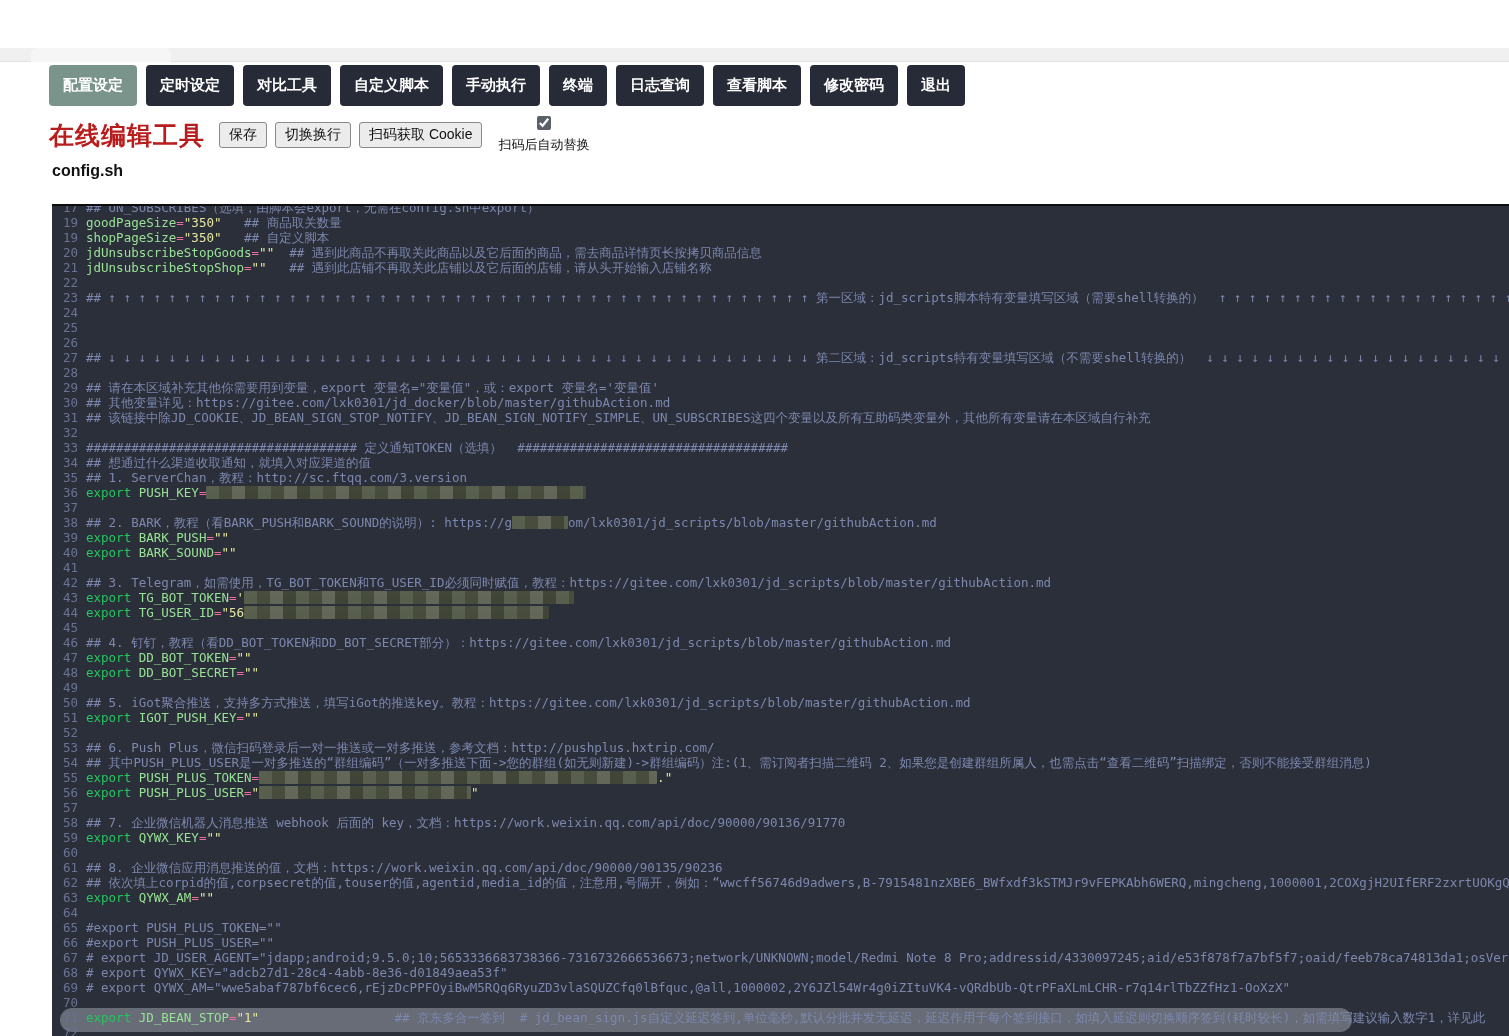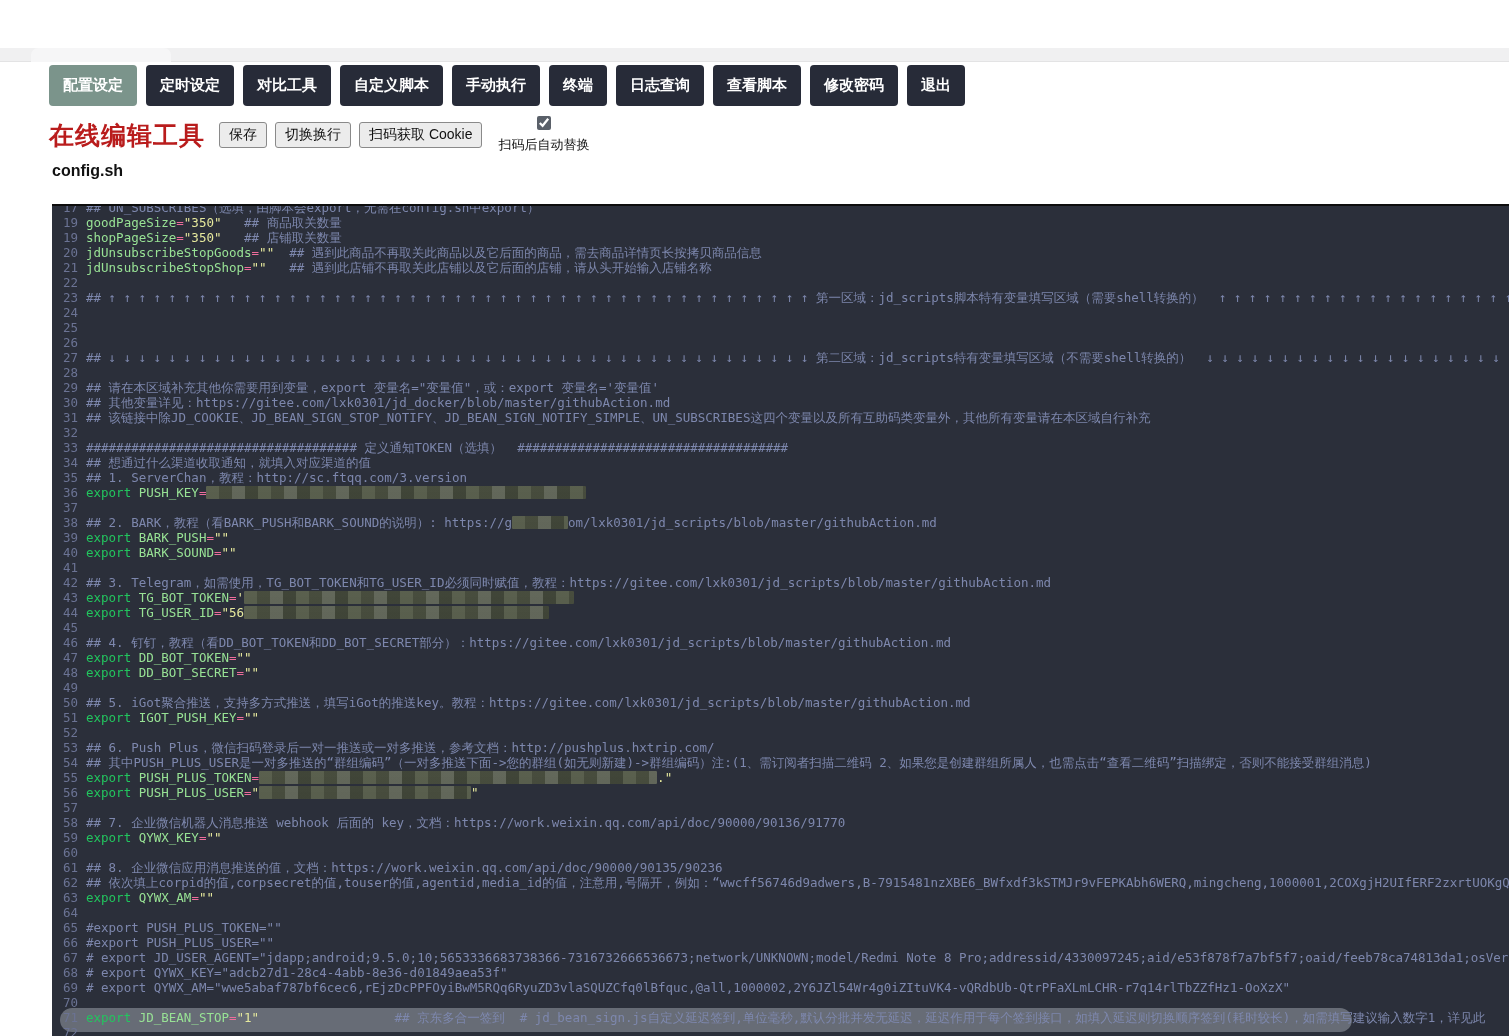--- a/index.html
+++ b/index.html
@@ -88,21 +88,21 @@
   </span>
 </div>
 
 <div class="file-name">config.sh</div>
 
 <div class="editor">
   <div class="hscroll-thumb"></div>
   <div class="code-lines" id="code-lines">
       <div class="code-line"><span class="gutter">17</span><span class="code"><span class="cm">## UN_SUBSCRIBES（选填，由脚本会export，无需在config.sh中export）</span></span></div>
       <div class="code-line"><span class="gutter">19</span><span class="code"><span class="vn">goodPageSize</span><span class="op">=</span><span class="st">"350"</span><span class="tx">   </span><span class="cm">## 商品取关数量</span></span></div>
-      <div class="code-line"><span class="gutter">19</span><span class="code"><span class="vn">shopPageSize</span><span class="op">=</span><span class="st">"350"</span><span class="tx">   </span><span class="cm">## 店铺取关数量</span></span></div>
+      <div class="code-line"><span class="gutter">19</span><span class="code"><span class="vn">shopPageSize</span><span class="op">=</span><span class="st">"350"</span><span class="tx">   </span><span class="cm">## 自定义脚本</span></span></div>
       <div class="code-line"><span class="gutter">20</span><span class="code"><span class="vn">jdUnsubscribeStopGoods</span><span class="op">=</span><span class="st">""</span><span class="tx">  </span><span class="cm">## 遇到此商品不再取关此商品以及它后面的商品，需去商品详情页长按拷贝商品信息</span></span></div>
       <div class="code-line"><span class="gutter">21</span><span class="code"><span class="vn">jdUnsubscribeStopShop</span><span class="op">=</span><span class="st">""</span><span class="tx">   </span><span class="cm">## 遇到此店铺不再取关此店铺以及它后面的店铺，请从头开始输入店铺名称</span></span></div>
       <div class="code-line"><span class="gutter">22</span><span class="code"></span></div>
       <div class="code-line"><span class="gutter">23</span><span class="code"><span class="cm">## ↑ ↑ ↑ ↑ ↑ ↑ ↑ ↑ ↑ ↑ ↑ ↑ ↑ ↑ ↑ ↑ ↑ ↑ ↑ ↑ ↑ ↑ ↑ ↑ ↑ ↑ ↑ ↑ ↑ ↑ ↑ ↑ ↑ ↑ ↑ ↑ ↑ ↑ ↑ ↑ ↑ ↑ ↑ ↑ ↑ ↑ ↑ 第一区域：jd_scripts脚本特有变量填写区域（需要shell转换的）  ↑ ↑ ↑ ↑ ↑ ↑ ↑ ↑ ↑ ↑ ↑ ↑ ↑ ↑ ↑ ↑ ↑ ↑ ↑ ↑ ↑ ↑ ↑ ↑ ↑ ↑ ↑ ↑ ↑ ↑ ↑ ↑ ↑ ↑ ↑ ↑ ↑ ↑ ↑ ↑ ↑ ↑ ↑ ↑ ↑</span></span></div>
       <div class="code-line"><span class="gutter">24</span><span class="code"></span></div>
       <div class="code-line"><span class="gutter">25</span><span class="code"></span></div>
       <div class="code-line"><span class="gutter">26</span><span class="code"></span></div>
       <div class="code-line"><span class="gutter">27</span><span class="code"><span class="cm">## ↓ ↓ ↓ ↓ ↓ ↓ ↓ ↓ ↓ ↓ ↓ ↓ ↓ ↓ ↓ ↓ ↓ ↓ ↓ ↓ ↓ ↓ ↓ ↓ ↓ ↓ ↓ ↓ ↓ ↓ ↓ ↓ ↓ ↓ ↓ ↓ ↓ ↓ ↓ ↓ ↓ ↓ ↓ ↓ ↓ ↓ ↓ 第二区域：jd_scripts特有变量填写区域（不需要shell转换的）  ↓ ↓ ↓ ↓ ↓ ↓ ↓ ↓ ↓ ↓ ↓ ↓ ↓ ↓ ↓ ↓ ↓ ↓ ↓ ↓ ↓ ↓ ↓ ↓ ↓ ↓ ↓ ↓ ↓ ↓ ↓ ↓ ↓ ↓ ↓ ↓ ↓ ↓ ↓ ↓ ↓ ↓ ↓ ↓ ↓</span></span></div>
       <div class="code-line"><span class="gutter">28</span><span class="code"></span></div>
       <div class="code-line"><span class="gutter">29</span><span class="code"><span class="cm">## 请在本区域补充其他你需要用到变量，export 变量名="变量值"，或：export 变量名='变量值'</span></span></div>

